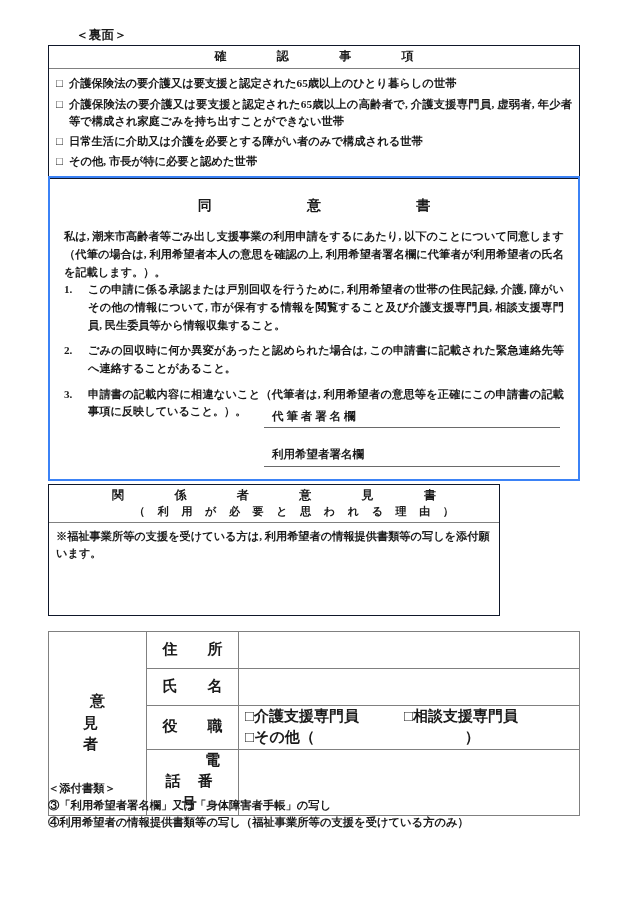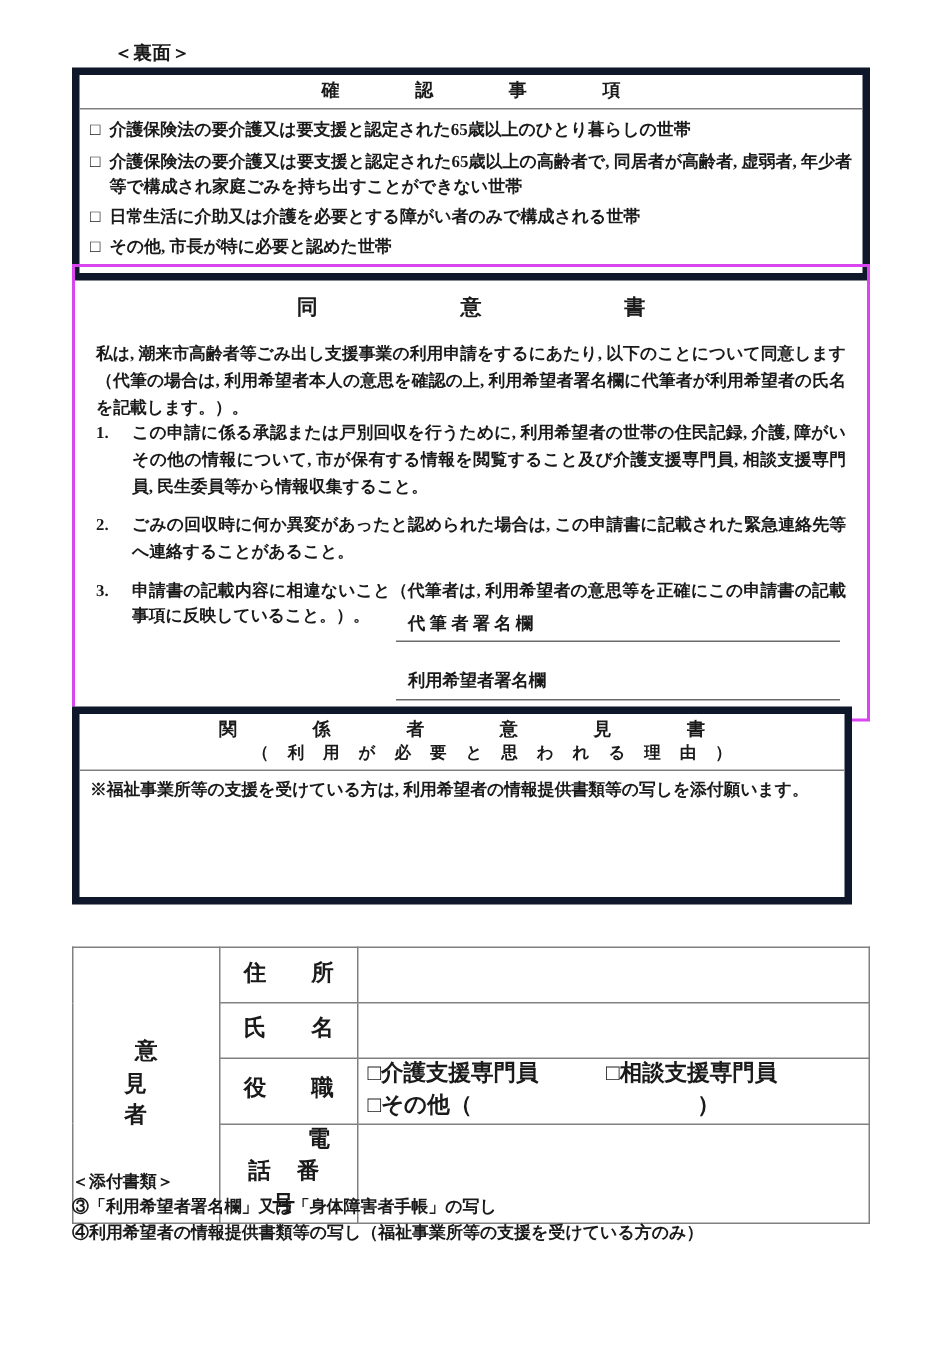--- a/index.html
+++ b/index.html
@@ -37,21 +37,21 @@
     letter-spacing: 1.6em;
     padding-left: 1.6em;
   }
   .spaced-sm {
     letter-spacing: 0.45em;
     padding-left: 0.45em;
     margin-left: 40px;
   }
 
   .box {
-    border: 5px solid #0f172a;
+    border: 1px solid #0f172a;
     box-sizing: border-box;
     background: #fff;
   }
 
   
   .sheet-side {
     position: absolute;
     left: 28px;
     top: 26px;
     font-size: 12.5px;
@@ -94,21 +94,21 @@
     text-align: justify;
   }
 
   
   .consent-box {
     position: absolute;
     left: 0;
     top: 176px;
     width: 532px;
     height: 305px;
-    border: 2px solid #d946ef;
+    border: 2px solid #3b82f6;
     box-sizing: border-box;
     padding: 12px 14px 10px 14px;
   }
   .consent-title {
     text-align: center;
     font-size: 14px;
     margin: 6px 0 12px 0;
   }
   .consent-intro {
     font-size: 11.2px;
@@ -152,22 +152,22 @@
     padding: 4px 0 3px 8px;
     font-size: 11.5px;
     margin-bottom: 14px;
   }
   .sig-line:last-child { margin-bottom: 0; }
 
   
   .opinion-box {
     position: absolute;
     left: 0;
-    top: 471px;
-    width: 520px;
+    top: 484px;
+    width: 452px;
     height: 132px;
   }
   .opinion-head {
     border-bottom: 1px solid #808080;
     padding: 2px 0 2px 0;
     text-align: center;
   }
   .opinion-head-main { font-size: 12px; }
   .opinion-head-sub { font-size: 11px; }
   .opinion-note {
@@ -231,21 +231,21 @@
     </div>
     <div class="confirm-body">
 
       <div class="check-row">
         <span class="cbox">□</span>
         <span class="check-text">介護保険法の要介護又は要支援と認定された65歳以上のひとり暮らしの世帯</span>
       </div>
 
       <div class="check-row">
         <span class="cbox">□</span>
-        <span class="check-text">介護保険法の要介護又は要支援と認定された65歳以上の高齢者で, 同居者が高齢者, 虚弱者, 年少者等で構成され家庭ごみを持ち出すことができない世帯</span>
+        <span class="check-text">介護保険法の要介護又は要支援と認定された65歳以上の高齢者で, 介護支援専門員, 虚弱者, 年少者等で構成され家庭ごみを持ち出すことができない世帯</span>
       </div>
 
       <div class="check-row">
         <span class="cbox">□</span>
         <span class="check-text">日常生活に介助又は介護を必要とする障がい者のみで構成される世帯</span>
       </div>
 
       <div class="check-row">
         <span class="cbox">□</span>
         <span class="check-text">その他, 市長が特に必要と認めた世帯</span>

